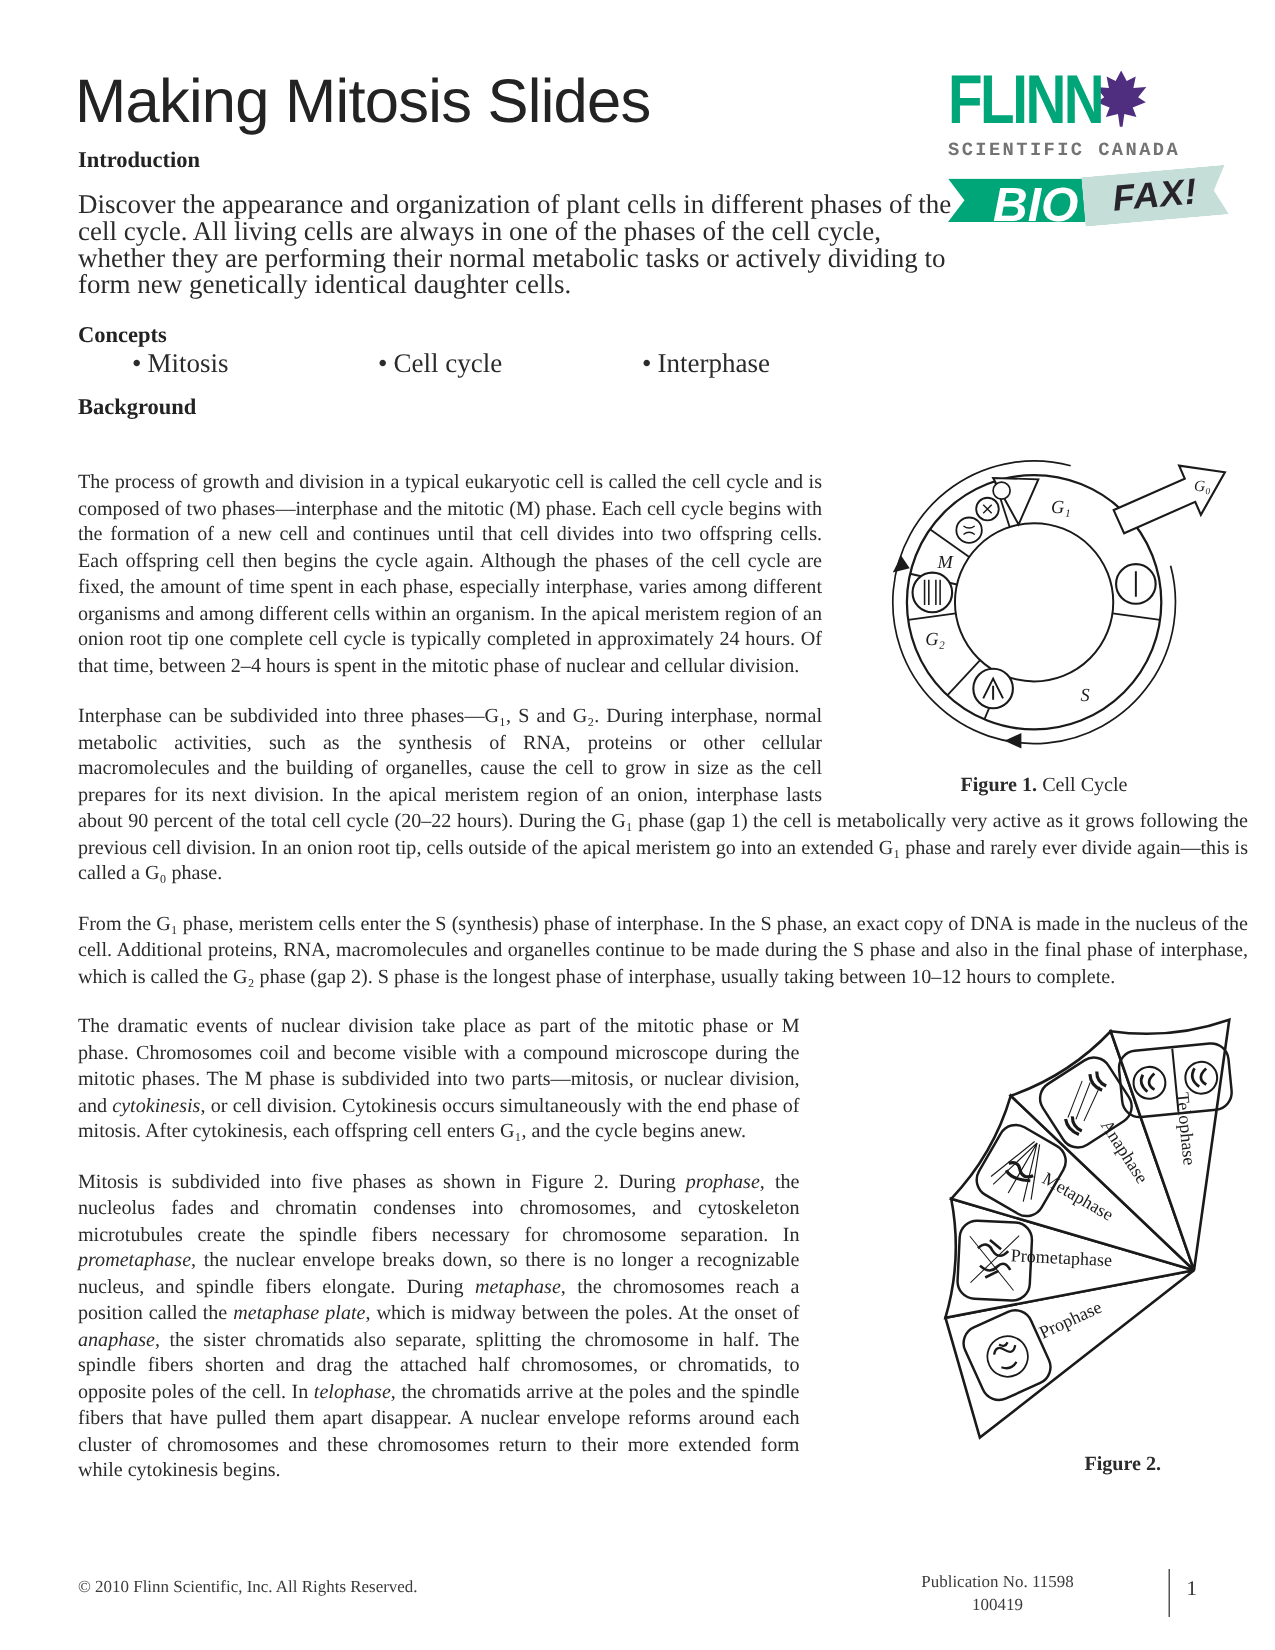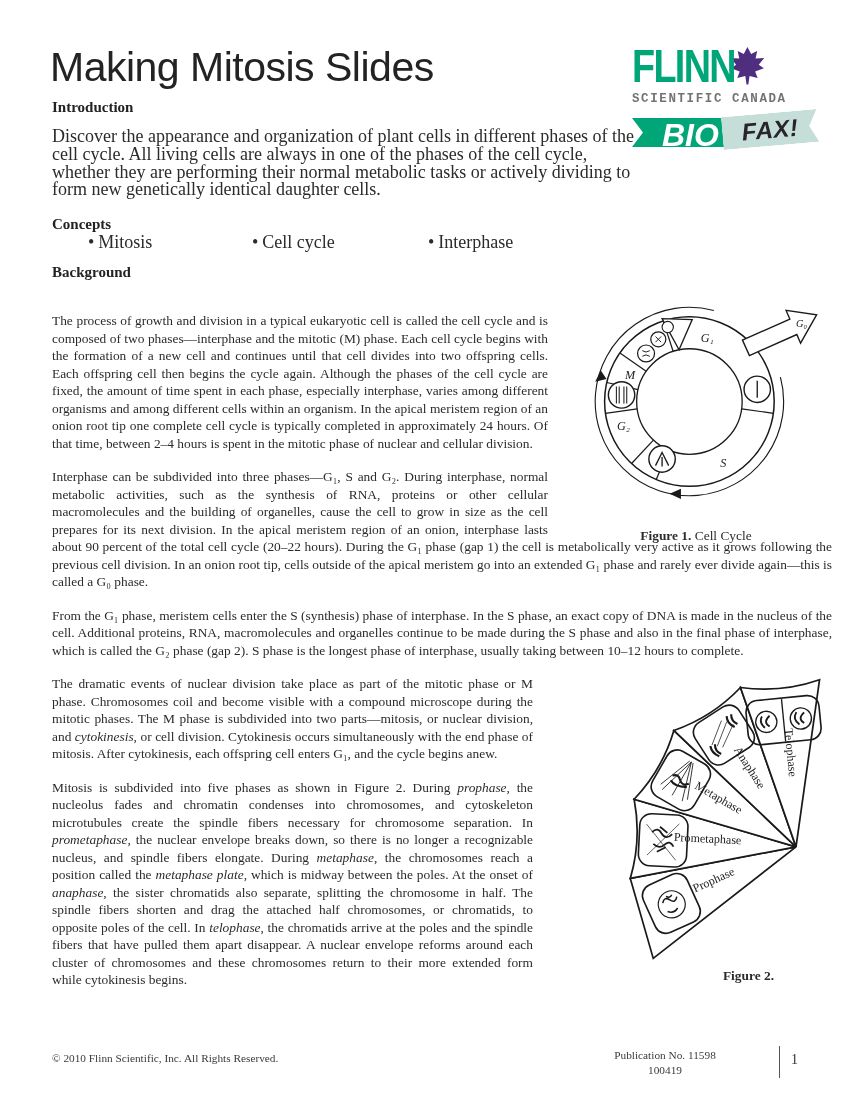--- a/index.html
+++ b/index.html
@@ -13,21 +13,21 @@
   .sec-concepts{position:absolute;left:52px;top:216px;}
   .bullet{position:absolute;top:232px;font-size:18px;}
   .bullet .dot{margin-right:4px;}
   .b1{left:88px;} .b2{left:252px;} .b3{left:428px;}
   .sec-bg{position:absolute;left:52px;top:264px;}
   .bg-body{position:absolute;left:52px;top:296px;width:780px;font-size:13.4px;line-height:17.5px;text-align:justify;}
   .bg-body p{margin:16px 0 7px 0;}
   .figfloat{float:right;text-align:center;}
   .fig1{width:272px;height:237px;margin:0 0 4px 12px;}
   .fig2{width:287px;height:310px;margin:2px 0 4px 12px;}
-  .figcap{font-size:13.4px;margin-top:14px;}
+  .figcap{font-size:13.4px;margin-top:1px;}
   .fig2 .figcap{margin-right:58px;margin-top:-2px;text-align:right;}
   .figcap b{font-weight:bold;}
   svg text{font-family:"Liberation Serif",serif;fill:#1c1c1c;}
   .footer-left{position:absolute;left:52px;top:1052px;font-size:11.3px;color:#3a3a3a;}
   .footer-pub{position:absolute;left:560px;top:1048px;width:210px;text-align:center;
               font-size:11.3px;line-height:15px;color:#3a3a3a;}
   .footer-div{position:absolute;left:779px;top:1046px;width:1px;height:32px;background:#555;}
   .footer-page{position:absolute;left:791px;top:1052px;font-size:14px;color:#333;}
   
   .logo{position:absolute;left:632px;top:46px;width:188px;height:120px;}

